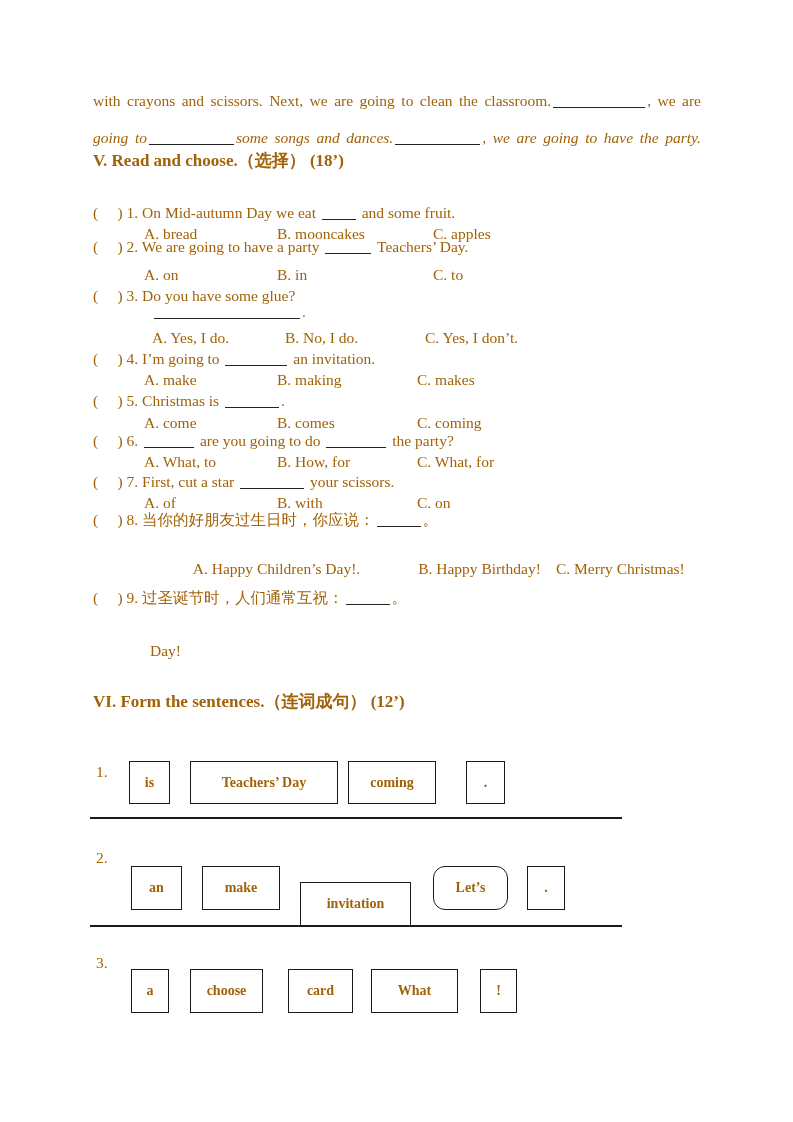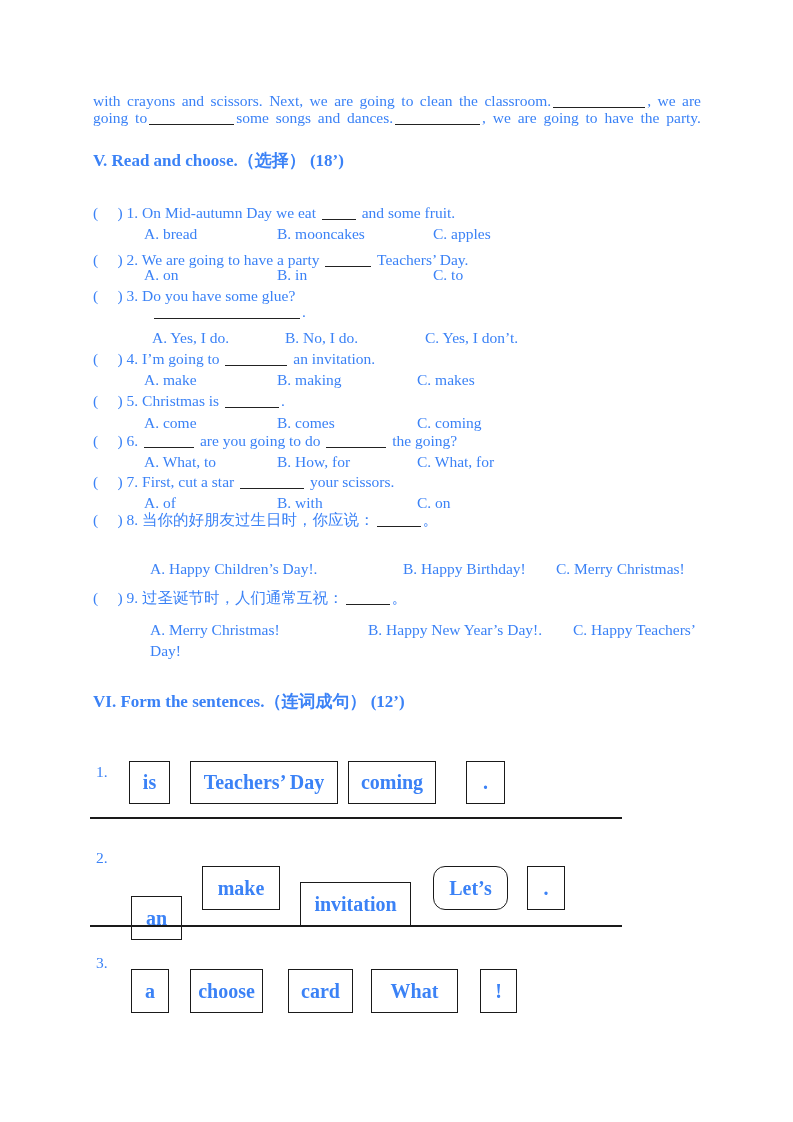--- a/index.html
+++ b/index.html
@@ -1,100 +1,99 @@
 <!DOCTYPE html>
 <html><head>
 <meta charset="utf-8">
 <style>
   html,body { margin:0; padding:0; background:#e8e8e8; }
   .page {
     position:relative; width:793px; height:1122px; margin:0 auto;
-    background:#ffffff; color:#3b82f6;
+    background:#ffffff; color:#a16207;
     font-family:"Liberation Serif", serif; font-size:15.5px;
     overflow:hidden;
   }
   .abs { position:absolute; }
   .hdr { position:absolute; font-weight:bold; font-size:17px; white-space:nowrap; }
   .introline {
     position:absolute; left:93px; width:608px; height:21px;
     text-align:justify; text-align-last:justify; white-space:nowrap;
   }
   .stem { position:absolute; left:93px; white-space:nowrap; }
   .bl {
     display:inline-block; height:14px; margin:0 2px -2px 2px;
     border-bottom:1.3px solid #222;
   }
   .opts { position:absolute; left:144px; white-space:nowrap; }
   .opts .oa { display:inline-block; width:133px; }
   .opts .ob { display:inline-block; width:140px; }
   .opts.wide .ob { width:156px; }
-  .opts.q8o { left:150px; }
+  .opts.q8o { left:150px;text-align:center; }
   .opts.q8o .oa { width:253px; }
   .opts.q8o .ob { width:153px; }
   .opts.q9o { left:150px; }
   .opts.q9o .oa { width:218px; }
   .opts.q9o .ob { width:205px; }
   .rule { position:absolute; left:90px; width:532px; border-top:2px solid #1a1a1a; }
   .itemnum { position:absolute; left:96px; }
   .wbox {
     position:absolute; border:1.6px solid #1a1a1a; background:#fff;
     display:flex; align-items:center; justify-content:center;
-    font-weight:bold; font-size:20px; white-space:nowrap;
+    font-weight:bold; font-size:14px; white-space:nowrap;
   }
 </style>
 </head>
 <body>
 
 <div class="page">
 
   <div class="introline" style="top:92px;"><span>with crayons and scissors. Next, we are going to clean the classroom.</span><span class="bl" style="width:92px;"></span><span>, we are</span></div>
-  <div class="introline" style="top:109px;"><span>going to</span><span class="bl" style="width:85px;"></span><span>some songs and dances.</span><span class="bl" style="width:85px;"></span><span>, we are going to have the party.</span></div>
+  <div class="introline" style="top:129px;font-style:italic;"><span>going to</span><span class="bl" style="width:85px;"></span><span>some songs and dances.</span><span class="bl" style="width:85px;"></span><span>, we are going to have the party.</span></div>
 
   <div class="hdr" style="left:93px; top:149px;">V. Read and choose.（选择）  (18’)</div>
 
   <div class="stem" style="top:204px;"><span>(&nbsp;&nbsp;&nbsp;&nbsp;&nbsp;) 1. On Mid-autumn Day we eat </span><span class="bl" style="width:34px;"></span><span> and some fruit.</span></div>
   <div class="opts wide" style="top:225px;"><span class="oa">A. bread</span><span class="ob">B. mooncakes</span><span class="oc">C. apples</span></div>
 
-  <div class="stem" style="top:251px;"><span>(&nbsp;&nbsp;&nbsp;&nbsp;&nbsp;) 2. We are going to have a party </span><span class="bl" style="width:46px;"></span><span> Teachers’ Day.</span></div>
+  <div class="stem" style="top:238px;"><span>(&nbsp;&nbsp;&nbsp;&nbsp;&nbsp;) 2. We are going to have a party </span><span class="bl" style="width:46px;"></span><span> Teachers’ Day.</span></div>
   <div class="opts wide" style="top:266px;"><span class="oa">A. on</span><span class="ob">B. in</span><span class="oc">C. to</span></div>
 
   <div class="stem" style="top:287px;"><span>(&nbsp;&nbsp;&nbsp;&nbsp;&nbsp;) 3. Do you have some glue?</span></div>
   <div class="abs" style="left:152px; top:303px;"><span class="bl" style="width:146px;"></span><span>.</span></div>
   <div class="opts" style="top:329px;margin-left:8px;"><span class="oa">A. Yes, I do.</span><span class="ob">B. No, I do.</span><span class="oc">C. Yes, I don’t.</span></div>
 
   <div class="stem" style="top:350px;"><span>(&nbsp;&nbsp;&nbsp;&nbsp;&nbsp;) 4. I’m going to </span><span class="bl" style="width:62px;"></span><span> an invitation.</span></div>
   <div class="opts" style="top:371px;"><span class="oa">A. make</span><span class="ob">B. making</span><span class="oc">C. makes</span></div>
 
   <div class="stem" style="top:392px;"><span>(&nbsp;&nbsp;&nbsp;&nbsp;&nbsp;) 5. Christmas is </span><span class="bl" style="width:54px;"></span><span>.</span></div>
   <div class="opts" style="top:414px;"><span class="oa">A. come</span><span class="ob">B. comes</span><span class="oc">C. coming</span></div>
 
-  <div class="stem" style="top:432px;"><span>(&nbsp;&nbsp;&nbsp;&nbsp;&nbsp;) 6. </span><span class="bl" style="width:50px;"></span><span> are you going to do </span><span class="bl" style="width:60px;"></span><span> the going?</span></div>
+  <div class="stem" style="top:432px;"><span>(&nbsp;&nbsp;&nbsp;&nbsp;&nbsp;) 6. </span><span class="bl" style="width:50px;"></span><span> are you going to do </span><span class="bl" style="width:60px;"></span><span> the party?</span></div>
   <div class="opts" style="top:453px;"><span class="oa">A. What, to</span><span class="ob">B. How, for</span><span class="oc">C. What, for</span></div>
 
   <div class="stem" style="top:473px;"><span>(&nbsp;&nbsp;&nbsp;&nbsp;&nbsp;) 7. First, cut a star </span><span class="bl" style="width:64px;"></span><span> your scissors.</span></div>
   <div class="opts" style="top:494px;"><span class="oa">A. of</span><span class="ob">B. with</span><span class="oc">C. on</span></div>
 
   <div class="stem" style="top:510px;"><span>(&nbsp;&nbsp;&nbsp;&nbsp;&nbsp;) 8.  当你的好朋友过生日时，你应说：</span><span class="bl" style="width:44px;"></span><span>。</span></div>
   <div class="opts q8o" style="top:560px;"><span class="oa">A. Happy Children’s Day!.</span><span class="ob">B. Happy Birthday!</span><span class="oc">C. Merry Christmas!</span></div>
 
   <div class="stem" style="top:588px;"><span>(&nbsp;&nbsp;&nbsp;&nbsp;&nbsp;) 9.  过圣诞节时，人们通常互祝：</span><span class="bl" style="width:44px;"></span><span>。</span></div>
-  <div class="opts q9o" style="top:621px;"><span class="oa">A. Merry Christmas!</span><span class="ob">B. Happy New Year’s Day!.</span><span class="oc">C. Happy Teachers’</span></div>
   <div class="abs" style="left:150px; top:642px;">Day!</div>
 
   <div class="hdr" style="left:93px; top:690px;font-family:Liberation Serif, serif;">VI. Form the sentences.（连词成句）  (12’)</div>
 
   <div class="itemnum" style="top:763px;">1.</div>
   <div class="wbox" style="left:129px; top:761px; width:39px;  height:41px;">is</div>
   <div class="wbox" style="left:190px; top:761px; width:146px; height:41px;">Teachers’ Day</div>
   <div class="wbox" style="left:348px; top:761px; width:86px;  height:41px;">coming</div>
   <div class="wbox" style="left:466px; top:761px; width:37px;  height:41px;">.</div>
   <div class="rule" style="top:817px;"></div>
 
   <div class="itemnum" style="top:849px;">2.</div>
-  <div class="wbox" style="left:131px; top:866px; width:49px;  height:42px;margin-top:30px;">an</div>
+  <div class="wbox" style="left:131px; top:866px; width:49px;  height:42px;">an</div>
   <div class="wbox" style="left:202px; top:866px; width:76px;  height:42px;">make</div>
   <div class="wbox" style="left:300px; top:866px; width:109px; height:42px;margin-top:16px;">invitation</div>
   <div class="wbox" style="left:433px; top:866px; width:73px;  height:42px;border-radius:12px;">Let’s</div>
   <div class="wbox" style="left:527px; top:866px; width:36px;  height:42px;">.</div>
   <div class="rule" style="top:925px;"></div>
 
   <div class="itemnum" style="top:954px;">3.</div>
   <div class="wbox" style="left:131px; top:969px; width:36px;  height:42px;">a</div>
   <div class="wbox" style="left:190px; top:969px; width:71px;  height:42px;">choose</div>
   <div class="wbox" style="left:288px; top:969px; width:63px;  height:42px;">card</div>

